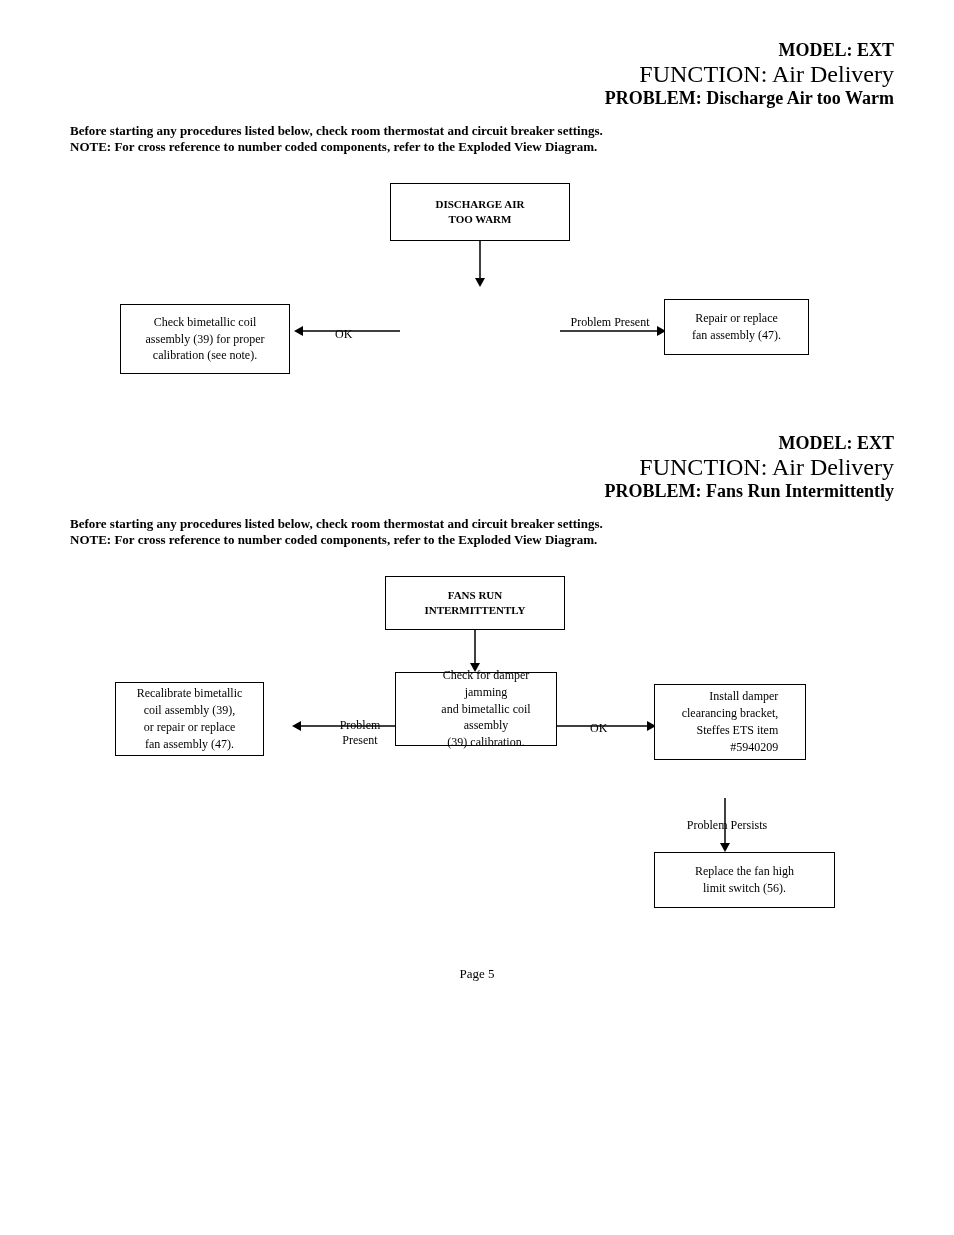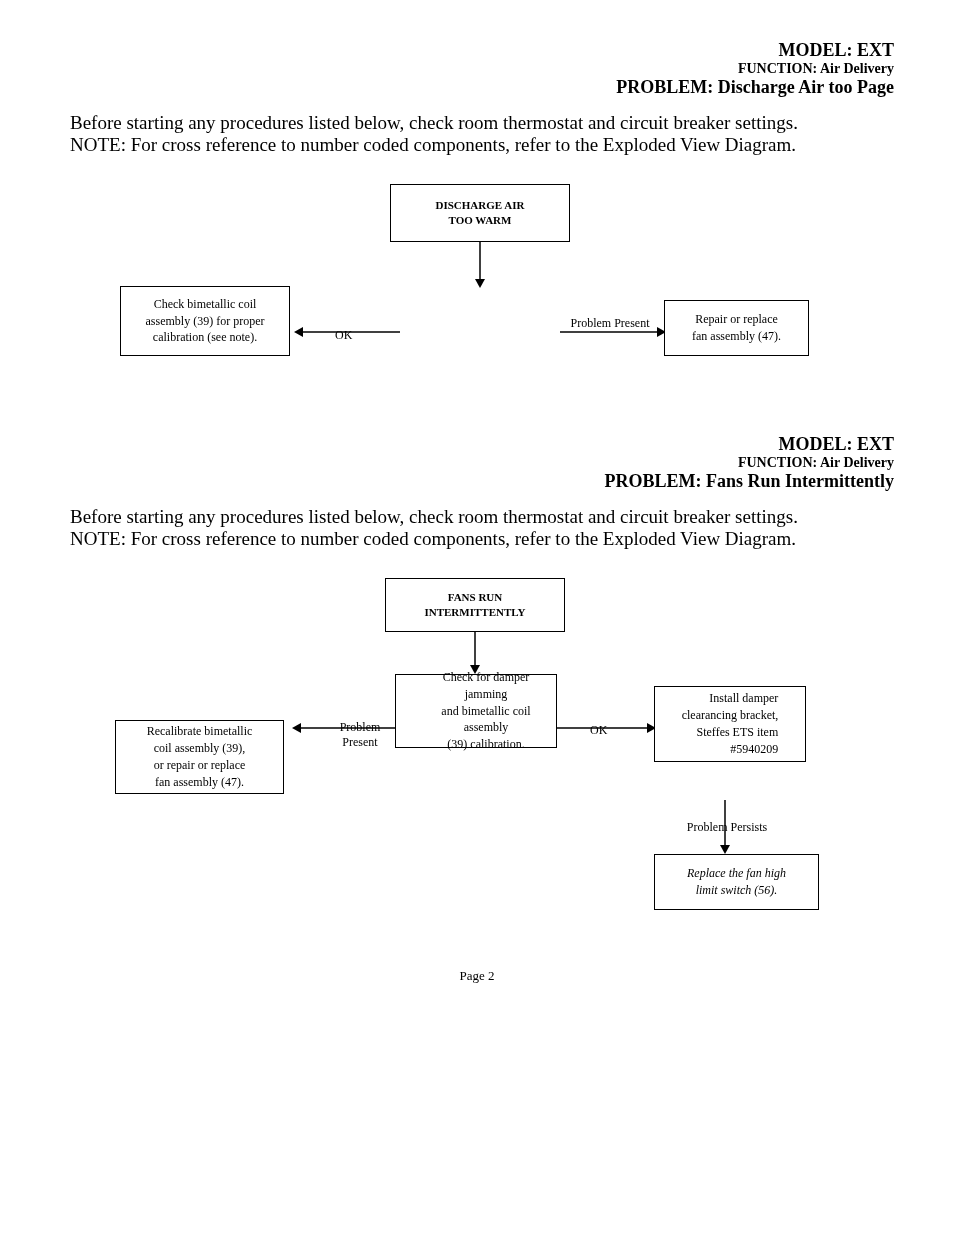--- a/index.html
+++ b/index.html
@@ -22,31 +22,32 @@
     }
     .section-title {
       text-align: right;
       margin-bottom: 14px;
     }
     .section-title .model-line {
       font-size: 18px;
       font-weight: bold;
     }
     .section-title .function-line {
-      font-size: 14px;
-      font-weight: bold;
+      font-size: 24px;
+      font-weight: normal;
     }
     .section-title .problem-line {
       font-size: 18px;
       font-weight: bold;
     }
     .note-text {
-      font-size: 19px;
+      font-size: 13px;
       margin-bottom: 18px;
       padding-left: 10px;
+      font-weight: bold;
     }
     
     .flowchart {
       position: relative;
       width: 100%;
       margin: 0 auto;
     }
     .flowchart-1 {
       height: 220px;
     }
@@ -92,21 +93,21 @@
   </style>
 </head>
 <body>
 
 <div class="page">
 
   <div class="section">
     <div class="section-title">
       <div class="model-line">MODEL:  EXT</div>
       <div class="function-line">FUNCTION:  Air Delivery</div>
-      <div class="problem-line">PROBLEM:  Discharge Air too Page</div>
+      <div class="problem-line">PROBLEM:  Discharge Air too Warm</div>
     </div>
     <div class="note-text">
       <span>Before starting any procedures listed below, check room thermostat and circuit breaker settings.</span><br>
       <span>NOTE:  For cross reference to number coded components, refer to the Exploded View Diagram.</span>
     </div>
 
     <div class="flowchart flowchart-1">
       <svg>
 
         <line x1="420" y1="68" x2="420" y2="108" stroke="#000" stroke-width="1.5"></line>
@@ -117,21 +118,21 @@
 
         <line x1="500" y1="158" x2="600" y2="158" stroke="#000" stroke-width="1.5"></line>
         <polygon points="597,153 597,163 606,158" fill="#000"></polygon>
       </svg>
 
       <div class="fc-box bold-text" style="left:330px; top:10px; width:180px; height:58px;">
         <span>DISCHARGE AIR<br>TOO WARM</span>
       </div>
 
 
-      <div class="fc-box" style="left:60px; top:112px; width:170px; height:70px;">
+      <div class="fc-box" style="left:60px; top:131px; width:170px; height:70px;">
         <span>Check bimetallic coil<br>assembly (39) for proper<br>calibration (see note).</span>
       </div>
 
       <div class="fc-box" style="left:604px; top:126px; width:145px; height:56px;">
         <span>Repair or replace<br>fan assembly (47).</span>
       </div>
 
       <div class="fc-label" style="left:275px; top:142px;">OK</div>
 
       <div class="fc-label" style="left:510px; top:130px; width:80px;">
@@ -169,41 +170,41 @@
       </svg>
 
       <div class="fc-box bold-text" style="left:325px; top:10px; width:180px; height:54px;">
         <span>FANS RUN<br>INTERMITTENTLY</span>
       </div>
 
       <div class="fc-box" style="left:335px; top:106px; width:162px; height:74px;padding-left:28px;">
         <span>Check for damper jamming<br>and bimetallic coil assembly<br>(39) calibration.</span>
       </div>
 
-      <div class="fc-box" style="left:55px; top:116px; width:169px; height:74px;margin-top:36px;">
+      <div class="fc-box" style="left:55px; top:116px; width:149px; height:74px;">
         <span>Recalibrate bimetallic<br>coil assembly (39),<br>or repair or replace<br>fan assembly (47).</span>
       </div>
 
       <div class="fc-box" style="left:594px; top:118px; width:152px; height:76px;text-align:right;">
         <span>Install damper<br>clearancing bracket,<br>Steffes ETS item<br>#5940209</span>
       </div>
 
-      <div class="fc-box" style="left:594px; top:286px; width:165px; height:56px;font-style:italic;">
+      <div class="fc-box" style="left:594px; top:286px; width:181px; height:56px;">
         <span>Replace the fan high<br>limit switch (56).</span>
       </div>
 
       <div class="fc-label" style="left:265px; top:140px; width:70px; text-align:center;">
         <span>Problem
 Present</span>
       </div>
 
       <div class="fc-label" style="left:530px; top:143px;">OK</div>
 
       <div class="fc-label" style="left:622px; top:240px; width:90px; text-align:center;">
         <span>Problem
 Persists</span>
       </div>
     </div>
   </div>
 
-  <div class="page-number">Page 2</div>
+  <div class="page-number">Page 5</div>
 
 </div>
 
 </body></html>

